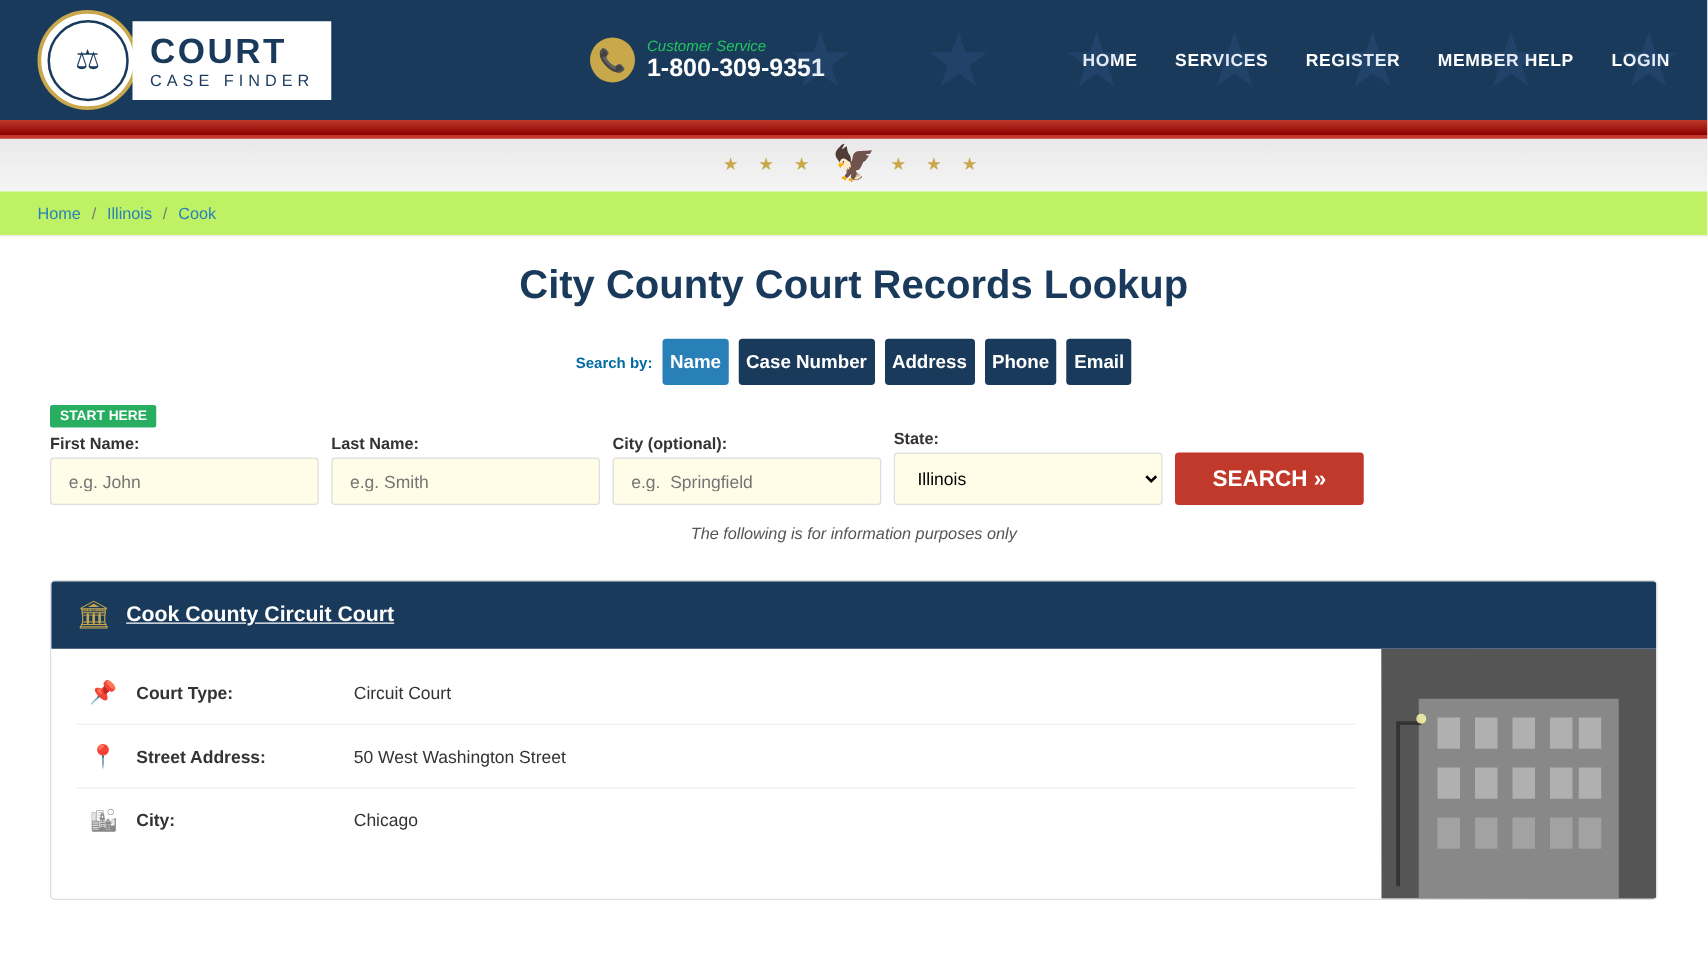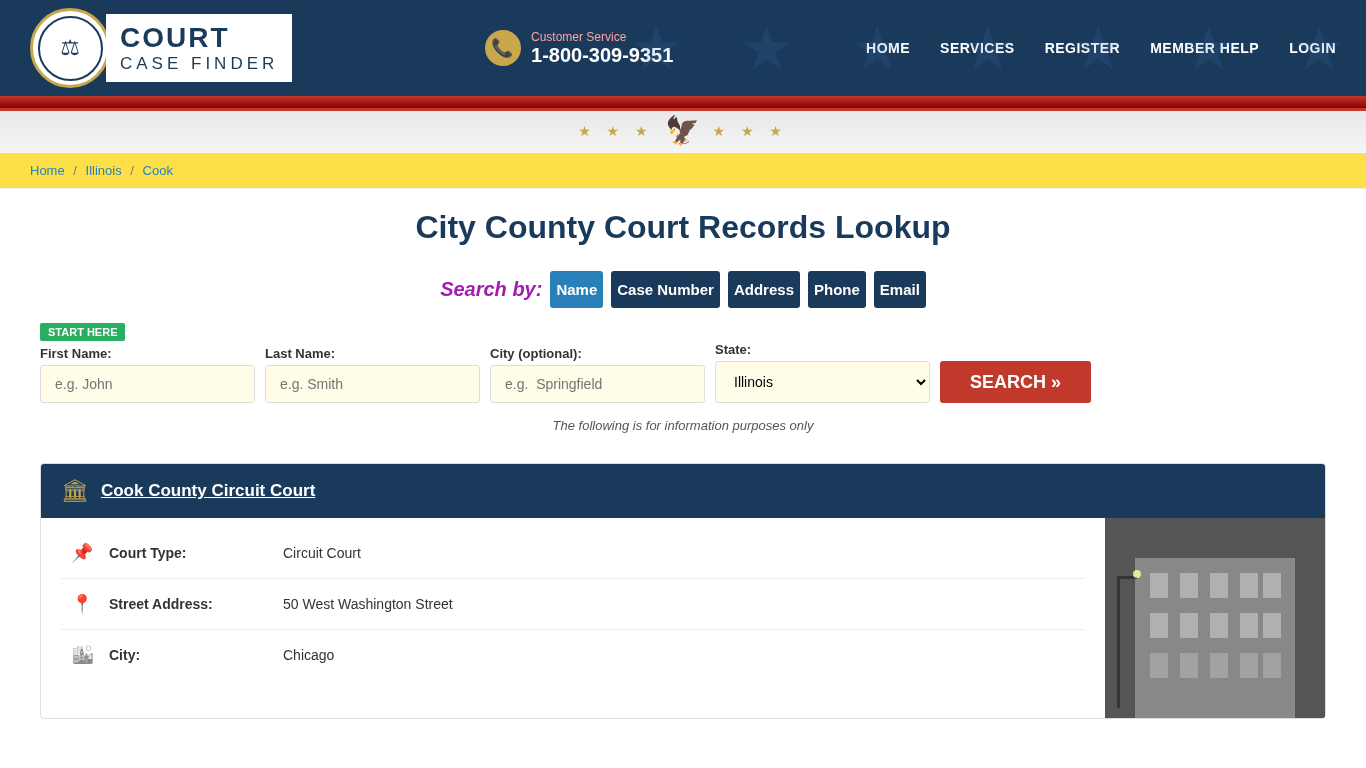--- a/index.html
+++ b/index.html
@@ -61,21 +61,21 @@
       padding: 8px 14px;
       margin-left: -4px;
     }
     .logo-court {
       font-size: 28px;
       font-weight: 900;
       color: #1a3a5c;
       letter-spacing: 2px;
     }
     .logo-case-finder {
-      font-size: 17px;
+      font-size: 13px;
       color: #1a3a5c;
       letter-spacing: 4px;
     }
     .customer-service {
       display: flex;
       align-items: center;
       gap: 10px;
       color: #fff;
     }
     .cs-icon {
@@ -83,21 +83,21 @@
       height: 36px;
       border-radius: 50%;
       background: #c8a84b;
       display: flex;
       align-items: center;
       justify-content: center;
       font-size: 18px;
       color: #fff;
     }
     .cs-text { display: flex; flex-direction: column; }
-    .cs-label { font-size: 12px; color: #fca5a5; }
+    .cs-label { font-size: 12px; font-style: italic; color: #22c55e; }
     .cs-phone { font-size: 20px; font-weight: bold; color: #fff; }
     .nav-menu {
       display: flex;
       gap: 30px;
       align-items: center;
     }
     .nav-item {
       color: #fff;
       text-decoration: none;
       font-size: 14px;
@@ -131,21 +131,21 @@
       align-items: center;
       gap: 12px;
       color: #1a3a5c;
       font-size: 20px;
     }
     .star-row { color: #c8a84b; font-size: 14px; letter-spacing: 6px; }
 
     
     .breadcrumb {
       padding: 10px 30px;
-      background: #fde047;
+      background: #bef264;
       border-bottom: 1px solid #eee;
       font-size: 13px;
     }
     .breadcrumb a { color: #2980b9; text-decoration: none; }
     .breadcrumb span { color: #777; margin: 0 5px; }
 
     
     .main-content {
       padding: 20px 40px;
       max-width: 1366px;
@@ -161,24 +161,23 @@
 
     
     .search-by-row {
       display: flex;
       align-items: center;
       justify-content: center;
       gap: 8px;
       margin-bottom: 15px;
     }
     .search-by-label {
-      font-size: 20px;
-      font-weight: bold;
-      font-style: italic;
-      color: #a21caf;
+      font-size: 12px;
+      font-weight: bold;
+      color: #0369a1;
     }
     .search-tab {
       padding: 10px 6px;
       font-size: 15px;
       font-weight: bold;
       border: none;
       cursor: pointer;
       border-radius: 3px;
     }
     .search-tab-active {

